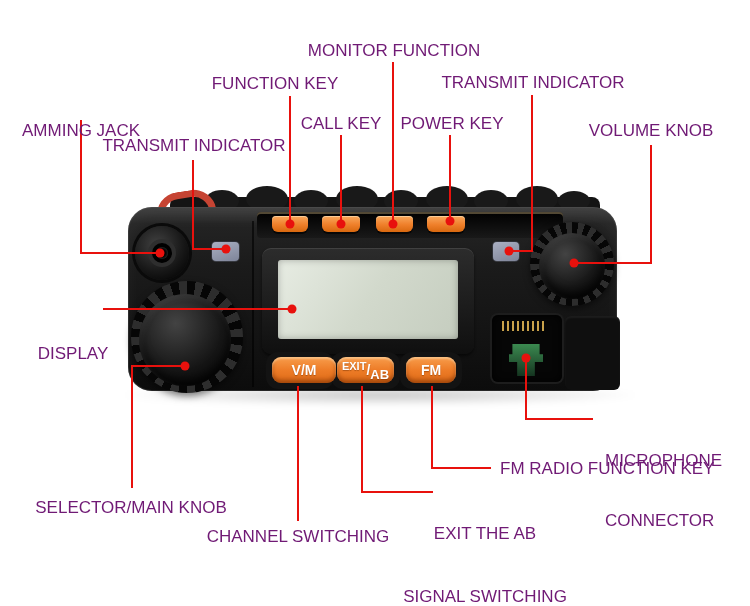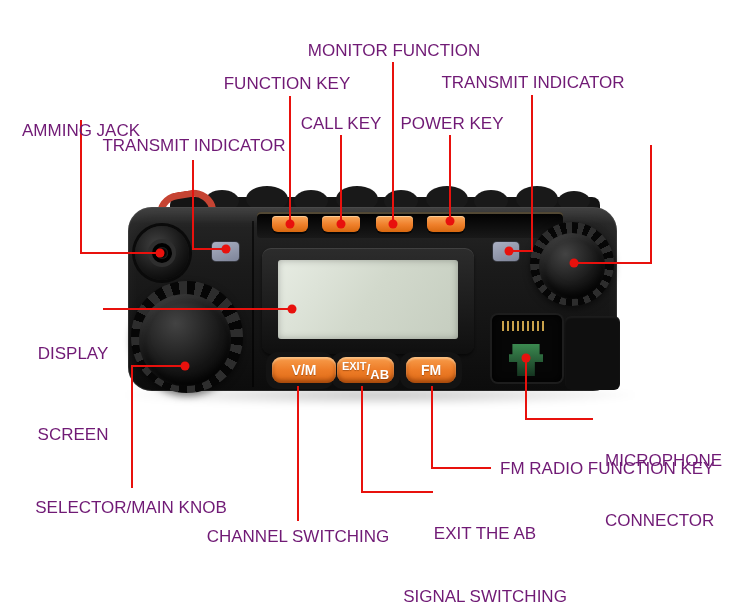--- a/index.html
+++ b/index.html
@@ -184,29 +184,29 @@
     <div class="dot" style="left:185px;top:366px;"></div>
     <div class="dot" style="left:526px;top:358px;"></div>
   </div>
 
   <div class="lbl c" style="left:394px;top:41px;">MONITOR FUNCTION</div>
 
   <div class="lbl" style="left:22px;top:76px;line-height:22px;">
     <div>AMMING JACK</div>
   </div>
 
-  <div class="lbl c" style="left:287px;top:74px;">FUNCTION KEY</div>
+  <div class="lbl c" style="left:275px;top:74px;">FUNCTION KEY</div>
   <div class="lbl c" style="left:194px;top:136px;">TRANSMIT INDICATOR</div>
   <div class="lbl c" style="left:341px;top:114px;">CALL KEY</div>
   <div class="lbl c" style="left:533px;top:73px;">TRANSMIT INDICATOR</div>
   <div class="lbl c" style="left:452px;top:114px;">POWER KEY</div>
+  <div class="lbl c" style="left:651px;top:121px;">VOLUME KNOB</div>
 
   <div class="lbl c" style="left:73px;top:286px;line-height:27px;">
     <div>DISPLAY</div>
-    <div>SCREEN</div>
   </div>
 
   <div class="lbl c" style="left:131px;top:498px;">SELECTOR/MAIN KNOB</div>
   <div class="lbl c" style="left:298px;top:527px;">CHANNEL SWITCHING</div>
 
   <div class="lbl" style="left:605px;top:411px;line-height:20px;">
     <div>MICROPHONE</div>
     <div>CONNECTOR</div>
   </div>
 

